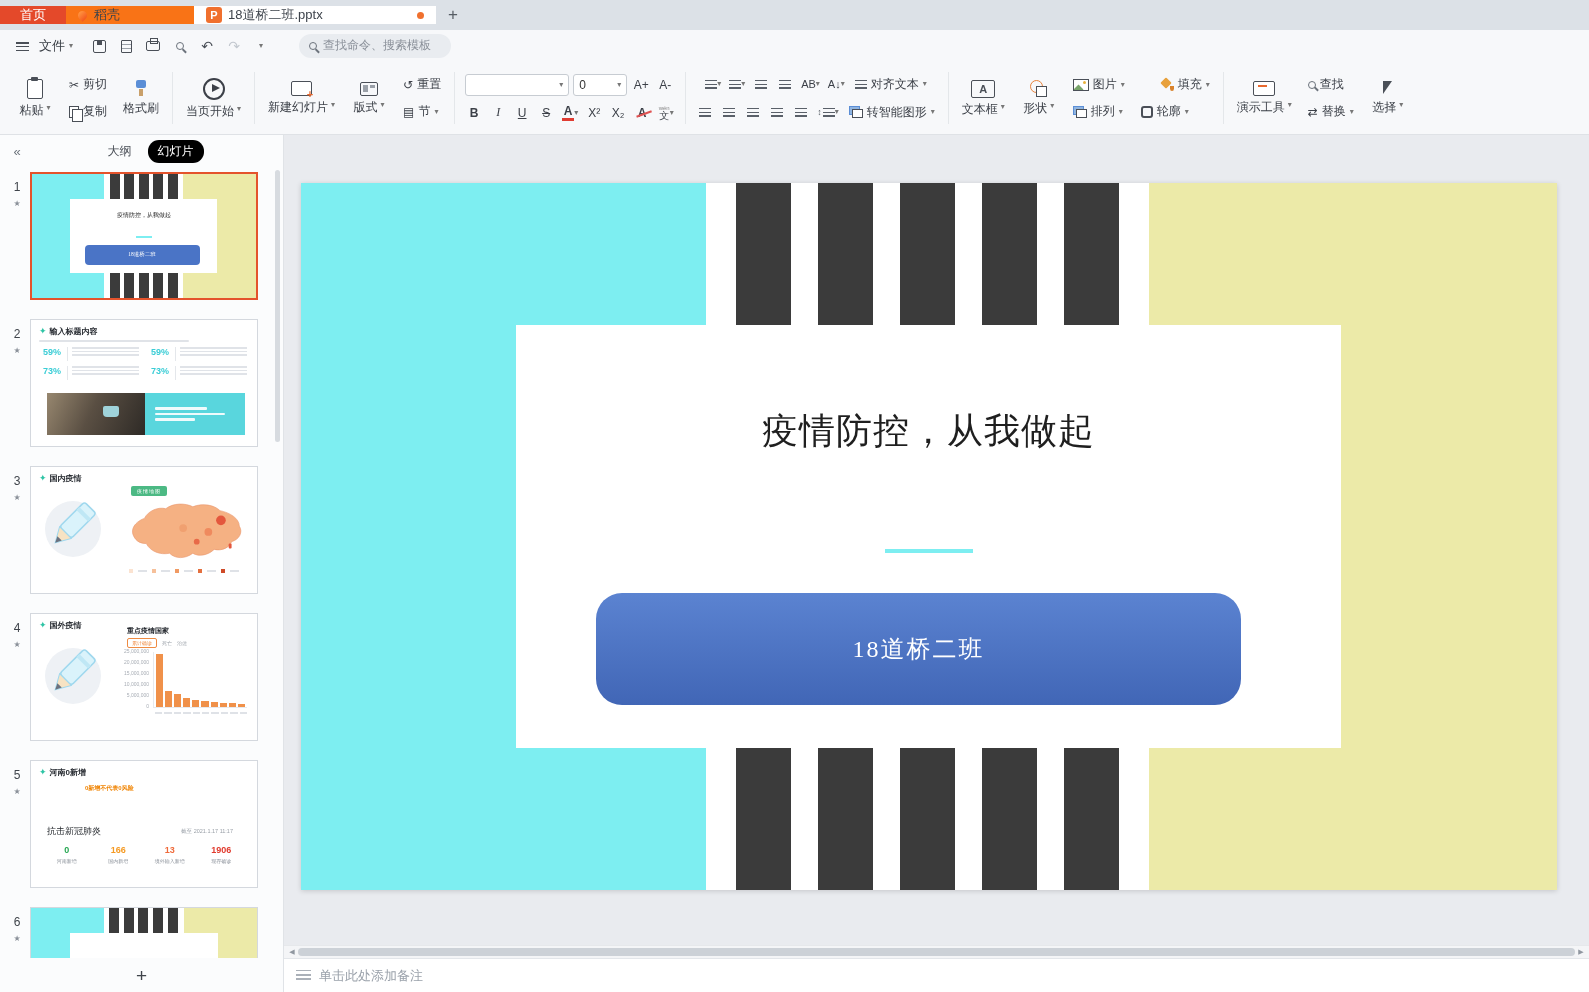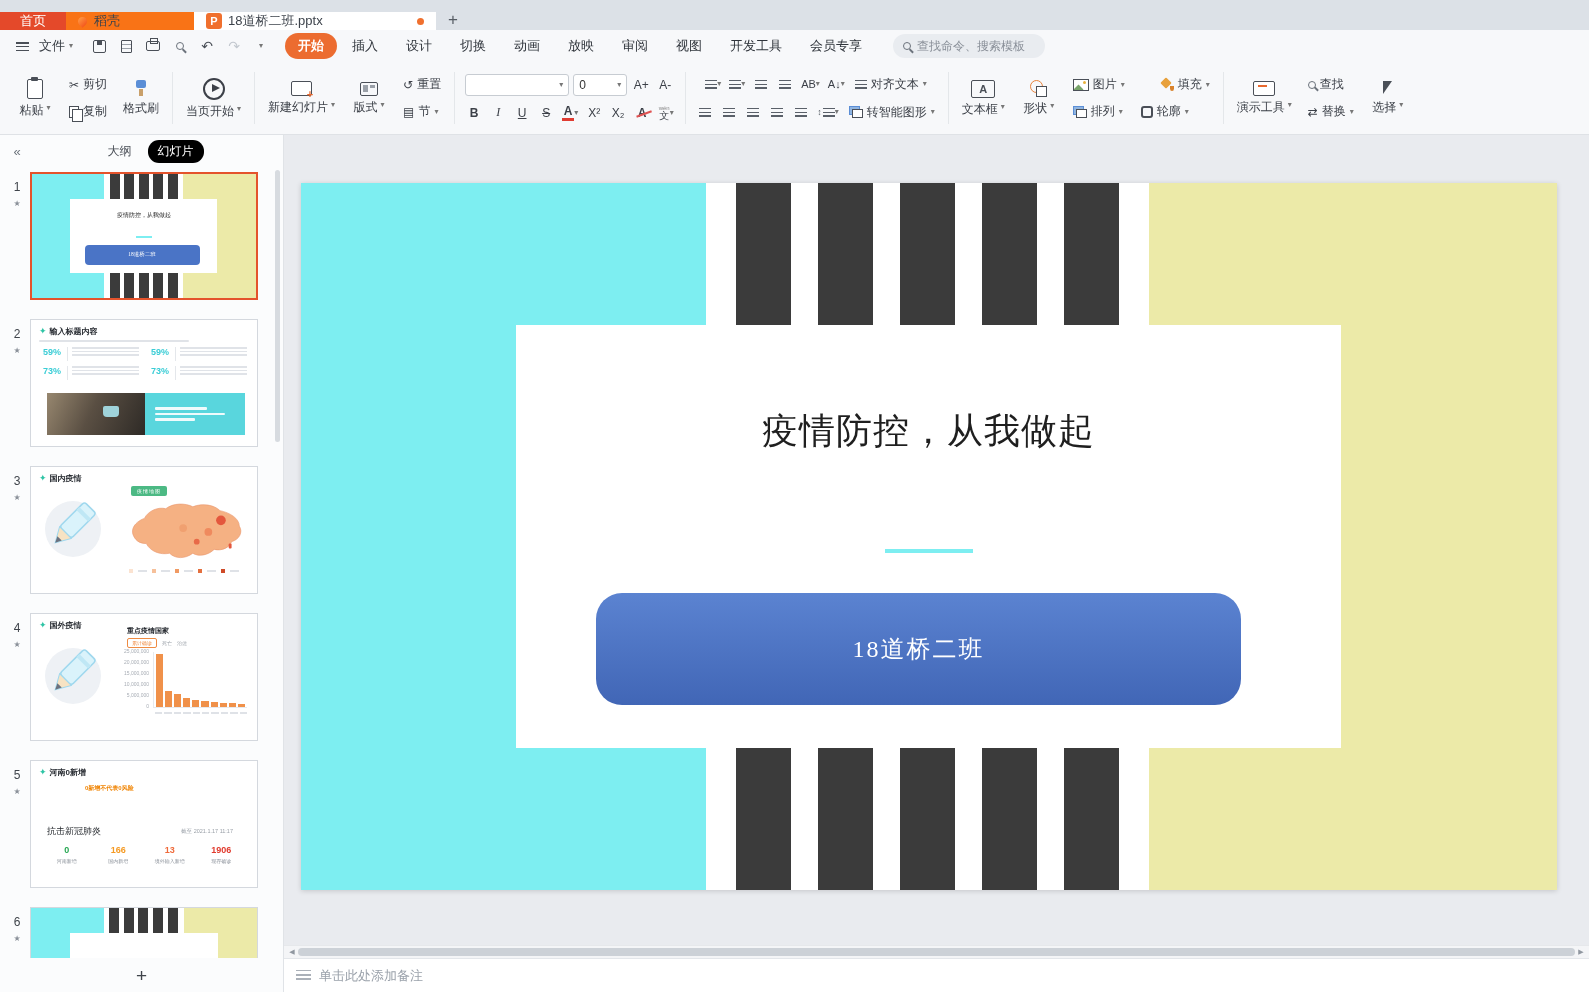--- a/index.html
+++ b/index.html
@@ -1,21 +1,21 @@
 <!DOCTYPE html>
 <html><head>
 <meta charset="utf-8">
 <style>
   *{box-sizing:border-box;margin:0;padding:0}
   html,body{width:1589px;height:992px}
   body{font-family:"Liberation Sans","DejaVu Sans",sans-serif;font-size:13px;color:#3a3f46;overflow:hidden;background:#e9ebef}
   .app{width:1589px;height:992px;display:flex;flex-direction:column;background:#fff}
 
   
-  .tabbar{height:30px;background:#dce1e7;display:flex;align-items:flex-end;flex:none}
+  .tabbar{height:30px;background:#dce1e7;display:flex;align-items:center;flex:none}
   .tab{display:flex;align-items:center;gap:7px;padding:0 12px;font-size:13px;color:#3d434b}
   .tab-home{background:#e4492a;color:#fff;width:66px;justify-content:center}
   .tab-docer{background:#f97316;width:128px}
   .flame{width:9px;height:9px;background:linear-gradient(#ff9540,#f4591f);border-radius:50% 50% 50% 0;transform:rotate(-45deg);flex:none}
   .tab-doc{background:#fff;width:242px;gap:6px}
   .p-icon{width:16px;height:16px;border-radius:3px;background:#f0702e;color:#fff;font-size:11px;font-weight:bold;display:flex;align-items:center;justify-content:center;flex:none}
   .doc-label{white-space:nowrap;overflow:hidden;text-overflow:ellipsis;flex:1}
   .dirty{width:7px;height:7px;border-radius:50%;background:#f0702e;flex:none}
   .newtab{width:34px;display:flex;align-items:center;justify-content:center;font-size:17px;color:#565c64}
 
@@ -24,21 +24,21 @@
   .hamb{width:13px;height:9px;background:repeating-linear-gradient(to bottom,#4a4f57 0 1.5px,transparent 1.5px 3.75px);margin-right:6px;flex:none}
   .file-btn{display:flex;align-items:center;gap:4px;padding:4px 6px;border-radius:3px}
   .caret{font-size:8px;color:#777;line-height:1}
   .qa{display:flex;align-items:center;margin:0 8px;gap:3px}
   .qa-btn{width:24px;height:22px;border-radius:3px;display:flex;align-items:center;justify-content:center;color:#4a4f57;font-size:14px}
   .qa-btn.disabled{color:#c3c8cf}
   .menu-tabs{display:flex;align-items:center;gap:2px;margin-left:4px}
   .mtab{padding:4px 13px;border-radius:14px;font-size:13px;color:#2f343b;white-space:nowrap}
   .mtab.active{background:#ec6c30;color:#fff;font-weight:bold}
   .searchbox{margin-left:18px;height:24px;background:#e9ecf0;border-radius:13px;display:flex;align-items:center;padding:0 10px;gap:6px;width:152px}
-  .search-input{border:none;background:transparent;outline:none;font-size:12px;color:#6c737c;width:112px;font-family:Liberation Sans, sans-serif}
+  .search-input{border:none;background:transparent;outline:none;font-size:12px;color:#6c737c;width:112px;font-family:Liberation Mono, monospace}
   .search-input::placeholder{color:#8a9099}
   .i-mag{width:8px;height:8px;border:1.5px solid #6c737c;border-radius:50%;position:relative;flex:none}
   .i-mag::after{content:'';position:absolute;width:5px;height:1.5px;background:#6c737c;right:-4px;bottom:-2px;transform:rotate(45deg)}
   .i-save{width:13px;height:13px;border:1.5px solid #4a4f57;border-radius:2px;position:relative}
   .i-save::before{content:'';position:absolute;top:0;left:3px;width:5px;height:4px;background:#4a4f57}
   .i-doc{width:11px;height:13px;border:1.5px solid #4a4f57;border-radius:1px;background:repeating-linear-gradient(to bottom,transparent 0 3px,#9aa0a8 3px 4px)}
   .i-print{width:14px;height:10px;border:1.5px solid #4a4f57;border-radius:2px;position:relative}
   .i-print::before{content:'';position:absolute;top:-4px;left:3px;width:6px;height:4px;border:1px solid #4a4f57}
   .uni{line-height:1}
 
@@ -238,32 +238,20 @@
       <span class="qa-btn">
           <span class="uni">↶</span>
         </span>
       <span class="qa-btn disabled">
           <span class="uni">↷</span>
         </span>
       <span class="qa-btn">
           <span class="caret">▾</span>
         </span>
     </div>
-    <div class="menu-tabs">
-      <span class="mtab active">开始</span>
-      <span class="mtab">插入</span>
-      <span class="mtab">设计</span>
-      <span class="mtab">切换</span>
-      <span class="mtab">动画</span>
-      <span class="mtab">放映</span>
-      <span class="mtab">审阅</span>
-      <span class="mtab">视图</span>
-      <span class="mtab">开发工具</span>
-      <span class="mtab">会员专享</span>
-    </div>
     <div class="searchbox">
       <span class="i-mag"></span>
       <input class="search-input" placeholder="查找命令、搜索模板" style="">
     </div>
   </div>
 
   <div class="ribbon">
     <div class="rgroup">
       <div class="vbtn">
         <span class="i-clip"></span>

